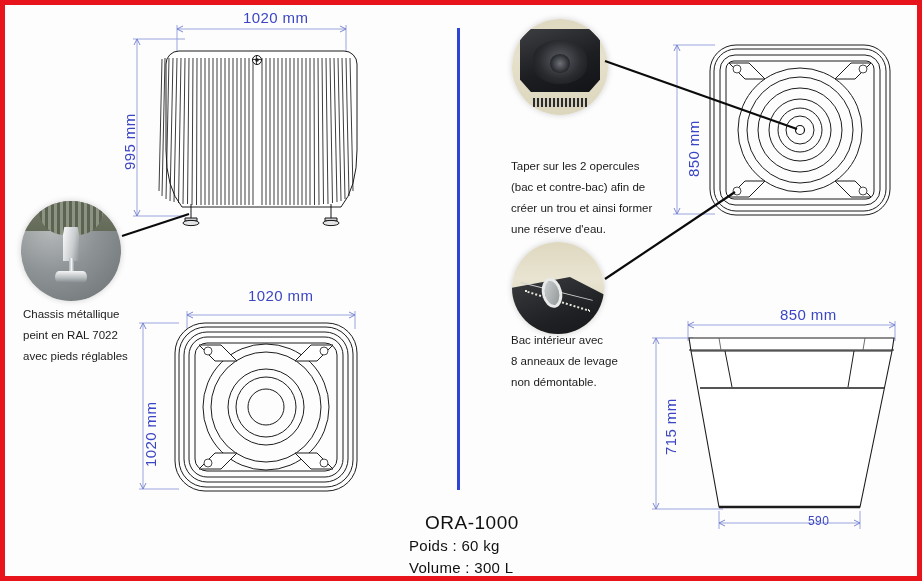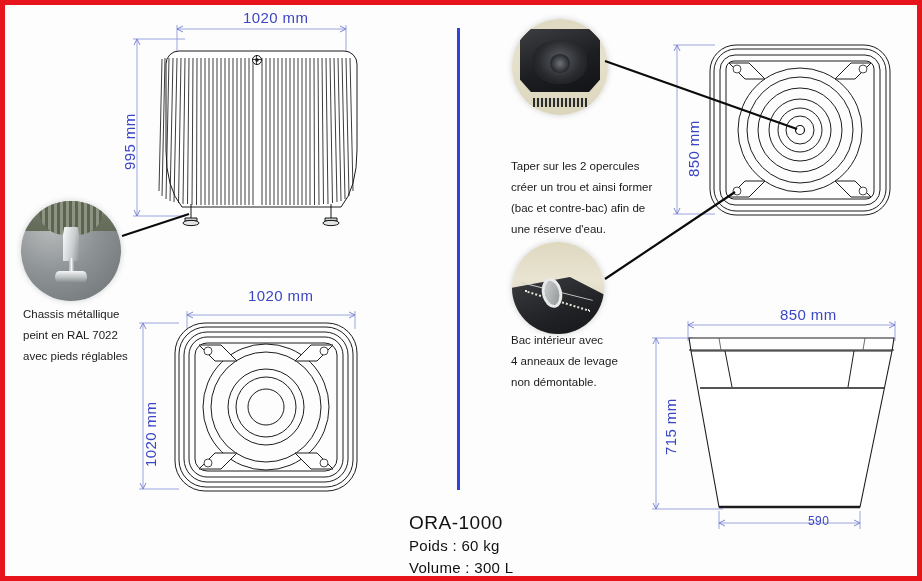--- a/index.html
+++ b/index.html
@@ -43,21 +43,21 @@
     font-family:"Liberation Sans", sans-serif;
     font-size:11.5px;
     line-height:21px;
     white-space:nowrap;
   }
 
   
   #spec{left:404px;top:507px;}
   #spec .model{
     font-size:19px;color:#111;letter-spacing:0.5px;
-    line-height:22px;margin-bottom:1px;
+    line-height:22px;margin-bottom:1px;margin-left:16px;
   }
   #spec .line{
     font-size:15px;color:#111;letter-spacing:0.3px;line-height:22px;
   }
 
   
   .bubble{
     border-radius:50%;
     overflow:hidden;
     box-shadow:0 0 6px rgba(0,0,0,0.18);
@@ -315,34 +315,34 @@
     <div class="abs dim rot" style="left:137px;top:462px;">1020 mm</div>
 
     <div class="abs bubble" id="bubble-opercule">
       <div class="capouter"></div>
       <div class="capinner"></div>
       <div class="hole"></div>
       <div class="teeth"></div>
     </div>
     <div class="abs callout" style="left:506px;top:107px;margin-top:44px;">
       <div>Taper sur les 2 opercules</div>
+      <div>(bac et contre-bac) afin de</div>
       <div>créer un trou et ainsi former</div>
-      <div>(bac et contre-bac) afin de</div>
       <div>une réserve d'eau.</div>
     </div>
 
     <div class="abs bubble" id="bubble-ring">
       <div class="dark"></div>
       <div class="edge"></div>
       <div class="dashline"></div>
       <div class="ring"></div>
     </div>
     <div class="abs callout" style="left:506px;top:325px;">
       <div>Bac intérieur avec</div>
-      <div>4 anneaux de levage</div>
+      <div>8 anneaux de levage</div>
       <div>non démontable.</div>
     </div>
 
     <div class="abs" style="left:648px;top:14px;width:260px;height:230px;">
       <svg width="260" height="230" viewBox="0 0 260 230">
 
         <g stroke="#8f9ad8" stroke-width="0.9" fill="none">
           <line x1="24" y1="26" x2="24" y2="195"></line>
           <line x1="20" y1="26" x2="62" y2="26"></line>
           <line x1="20" y1="195" x2="62" y2="195"></line>

